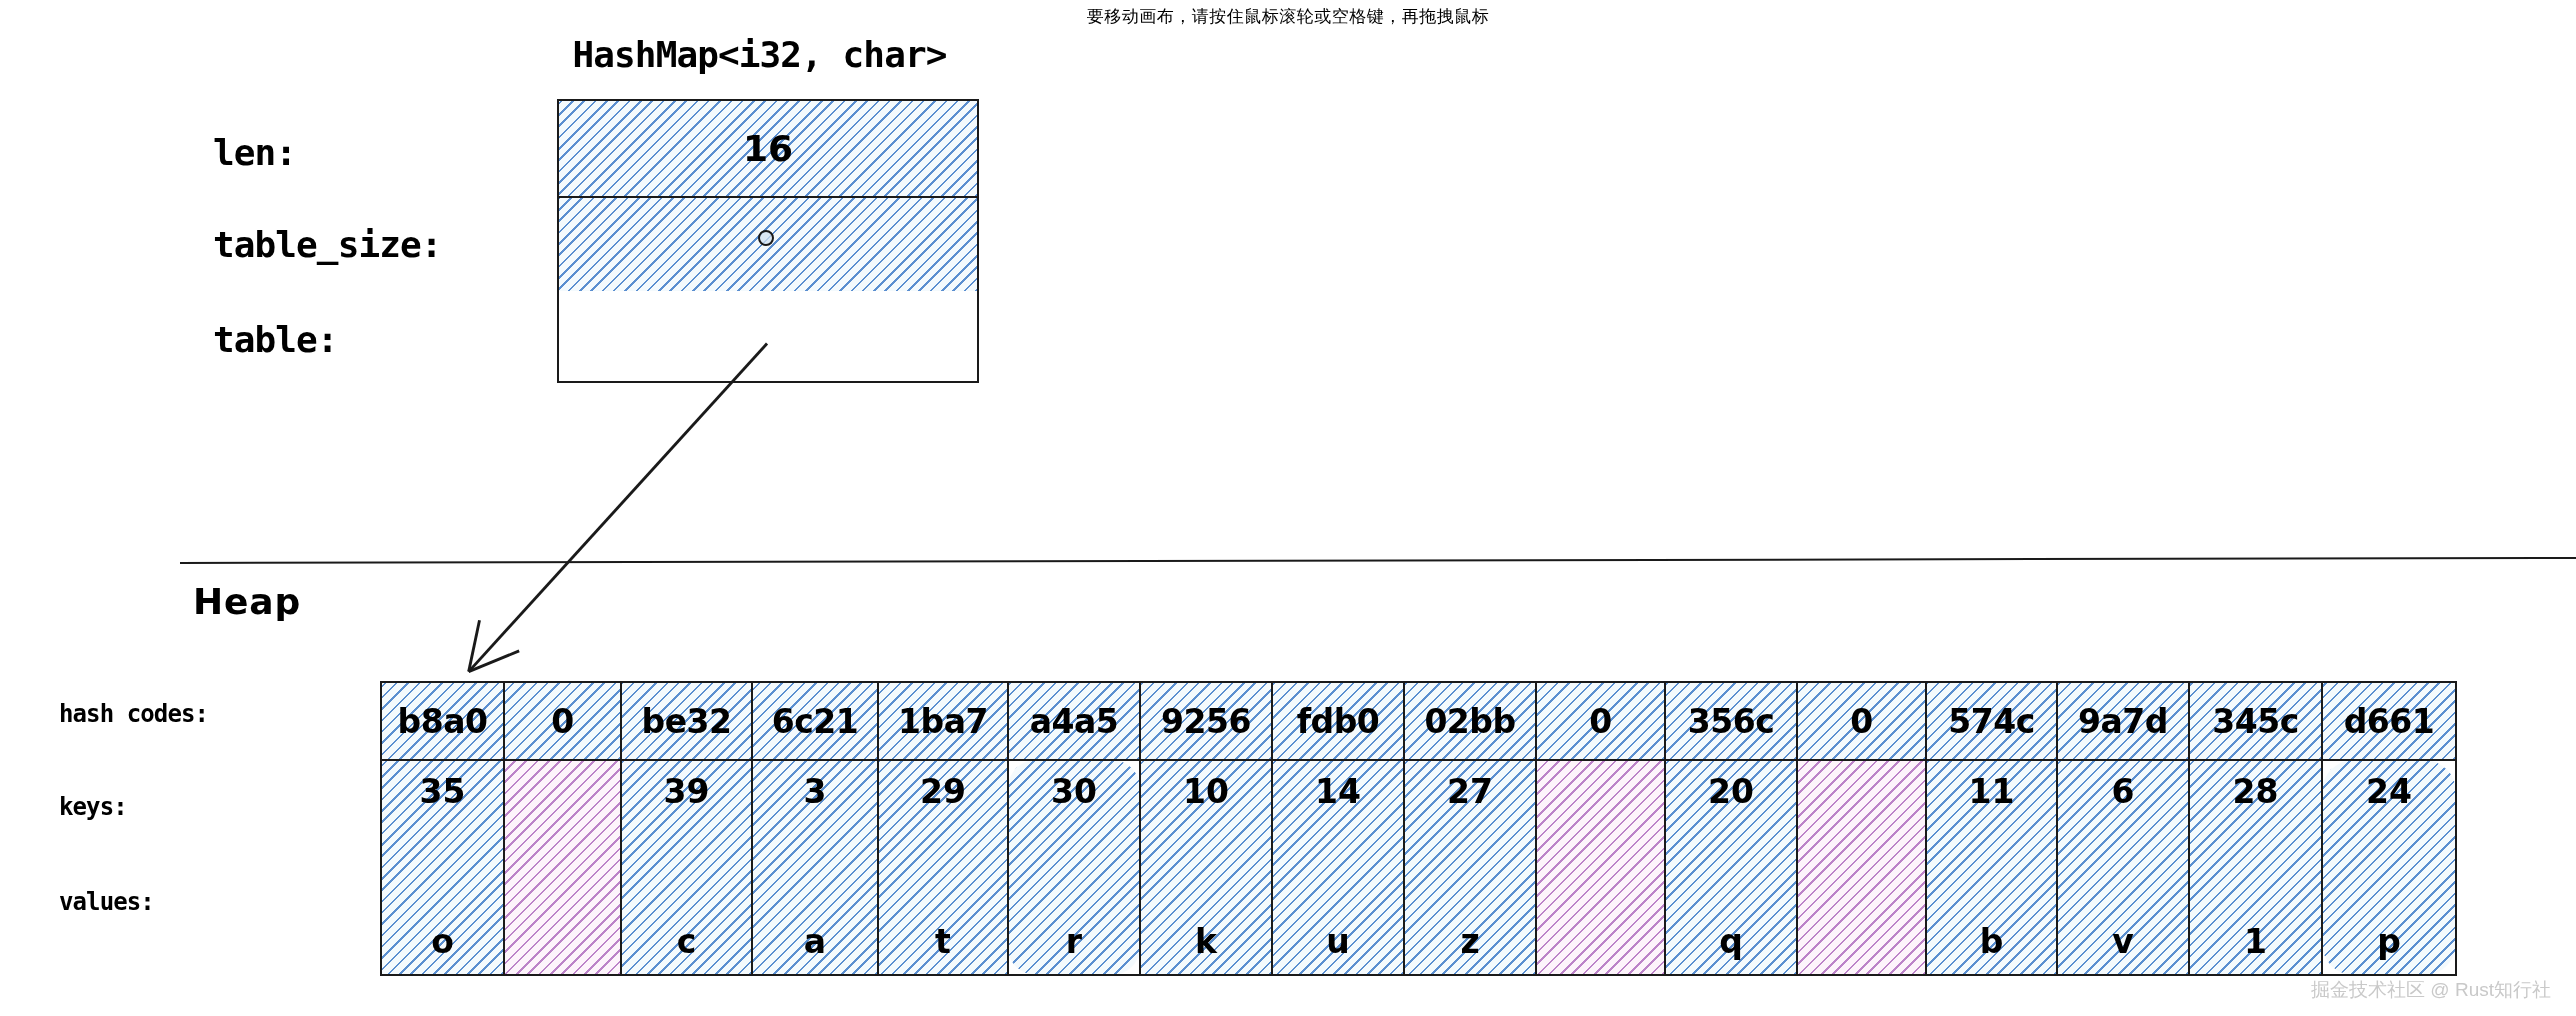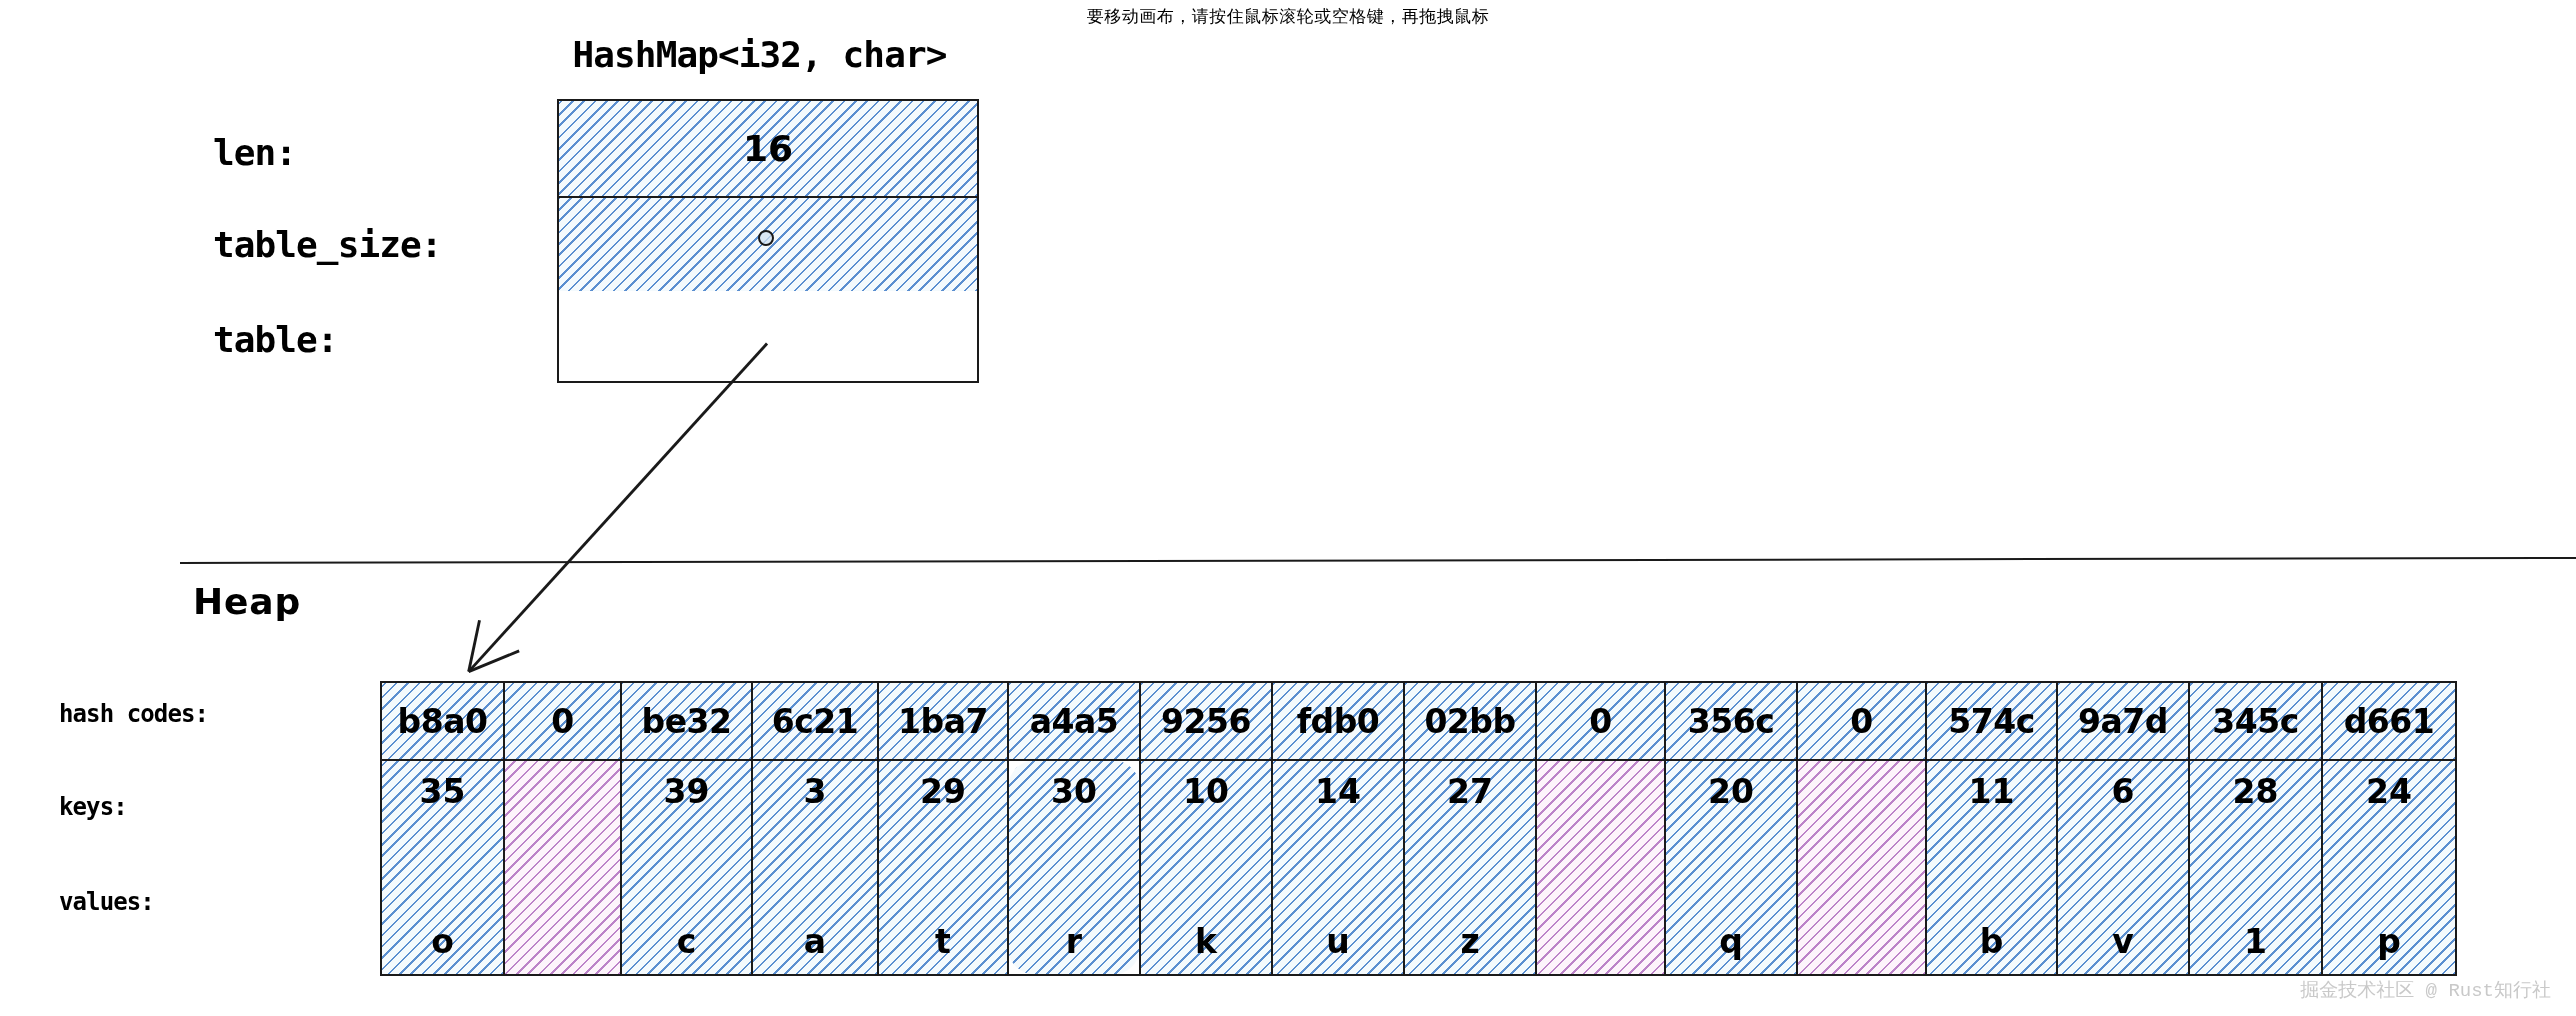--- a/index.html
+++ b/index.html
@@ -205,21 +205,21 @@
         rgba(176,112,192,0.85) 1.8px,
         rgba(253,244,251,0) 1.8px,
         rgba(253,244,251,0) 8px);
   }
 
   
   #watermark {
     position: absolute;
     right: 25px;
     bottom: 14.4px;
-    font-family: Liberation Mono, monospace;
+    font-family: Liberation Sans, sans-serif;
     font-size: 19px;
     color: #c9c9c9;
     white-space: nowrap;
   }
 </style>
 </head>
 <body>
 
 <div id="canvas-hint">要移动画布，请按住鼠标滚轮或空格键，再拖拽鼠标</div>
 
@@ -314,21 +314,21 @@
           <div class="kv-val">b</div>
         </td>
         <td class="kv-cell fill-blue" style="width: 132px;">
           <div class="kv-key">6</div>
           <div class="kv-val">v</div>
         </td>
         <td class="kv-cell fill-blue" style="width: 133px;">
           <div class="kv-key">28</div>
           <div class="kv-val">1</div>
         </td>
-        <td class="kv-cell fill-blue" style="width: 134px;">
+        <td class="kv-cell fill-blue" style="width: 134px; border-radius: 32px;">
           <div class="kv-key">24</div>
           <div class="kv-val">p</div>
         </td>
       </tr>
   </tbody>
 </table>
 
 <div id="watermark">掘金技术社区 @ Rust知行社</div>
 
 

